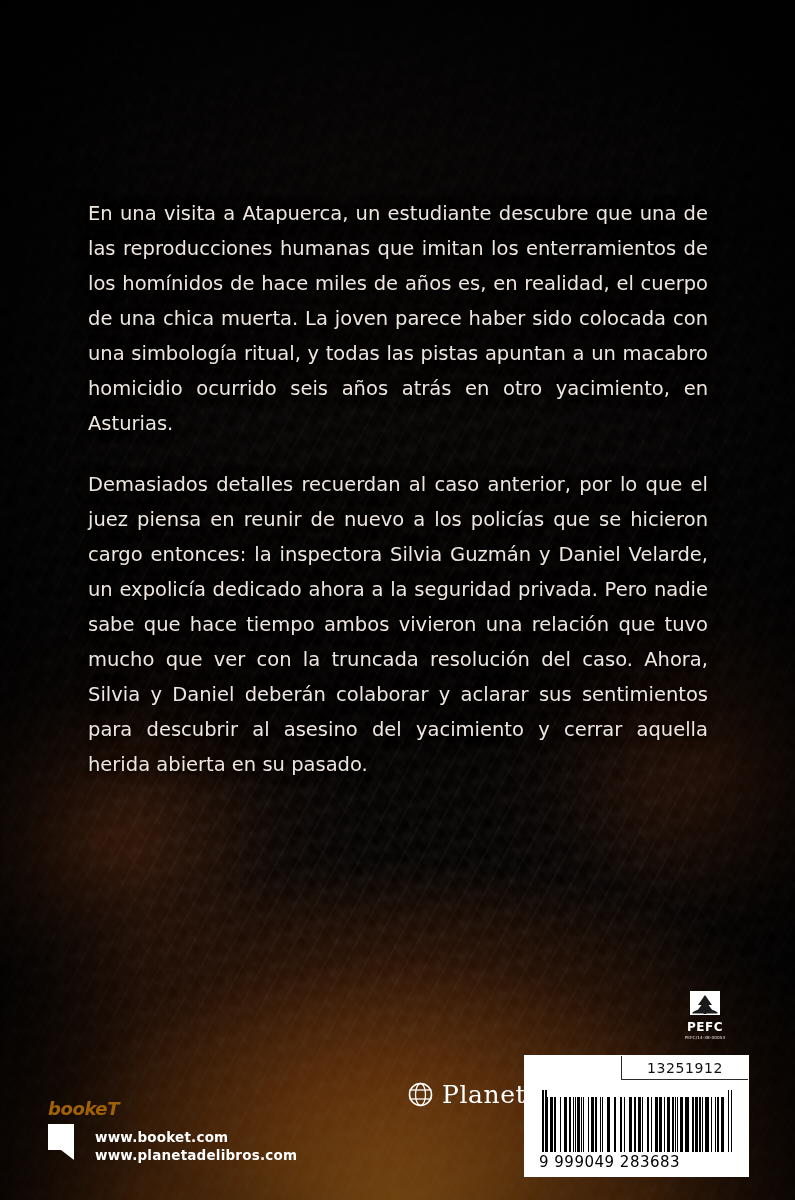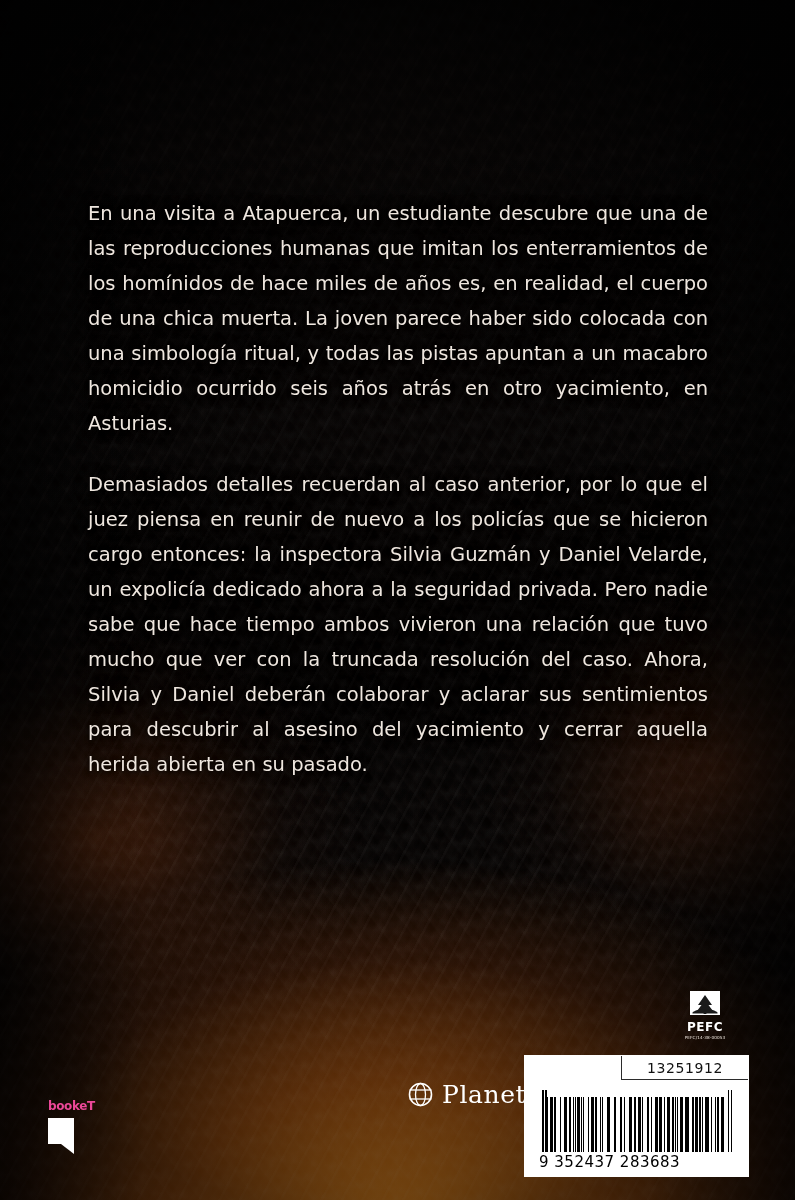--- a/index.html
+++ b/index.html
@@ -97,26 +97,27 @@
   }
 
   
   .booket {
     position: absolute;
     left: 48px;
     top: 1100px;
     width: 44px;
   }
   .booket-word {
-    color: #ec4899;
-    font-family: "DejaVu Sans", sans-serif;
-    font-size: 12px;
+    color: #a16207;
+    font-family: "DejaVu Sans", sans-serif;
+    font-size: 18px;
     font-weight: bold;
     letter-spacing: -0.4px;
     line-height: 1;
+    font-style: italic;
   }
   .booket-mark {
     margin-top: 6px;
     width: 30px;
     height: 34px;
     position: relative;
   }
   .booket-mark .sq {
     position: absolute;
     left: 0; top: 0;
@@ -269,20 +270,24 @@
 
 
   <div class="booket">
     <div class="booket-word">bookeT</div>
     <div class="booket-mark">
       <div class="sq"></div>
       <div class="notch"></div>
     </div>
   </div>
 
+  <div class="urls">
+    <div>www.booket.com</div>
+    <div>www.planetadelibros.com</div>
+  </div>
 
   <div class="planeta">
     <div class="planeta-mark">
       <svg width="25" height="25" viewBox="0 0 25 25">
         <circle cx="12.5" cy="12.5" r="11" fill="none" stroke="#ffffff" stroke-width="1.6"></circle>
         <ellipse cx="12.5" cy="12.5" rx="5" ry="11" fill="none" stroke="#ffffff" stroke-width="1.3"></ellipse>
         <line x1="1.5" y1="8" x2="23.5" y2="8" stroke="#ffffff" stroke-width="1.3"></line>
         <line x1="1.5" y1="17" x2="23.5" y2="17" stroke="#ffffff" stroke-width="1.3"></line>
       </svg>
     </div>
@@ -394,17 +399,17 @@
         <span style="width: 1.2px; background: transparent; height: 88%;"></span>
         <span style="width: 2.35px; background: rgb(0, 0, 0); height: 88%;"></span>
         <span style="width: 1.2px; background: transparent; height: 88%;"></span>
         <span style="width: 3.5px; background: rgb(0, 0, 0); height: 88%;"></span>
         <span style="width: 3.5px; background: transparent; height: 88%;"></span>
         <span style="width: 1.6px; background: rgb(0, 0, 0); height: 100%;"></span>
         <span style="width: 1.6px; background: transparent; height: 100%;"></span>
         <span style="width: 1.6px; background: rgb(0, 0, 0); height: 100%;"></span>
       </div>
     <div class="barcode-digits">
-      <span>9 352437 283683</span>
+      <span>9 999049 283683</span>
     </div>
   </div>
 
 </div>
 
 </body></html>

